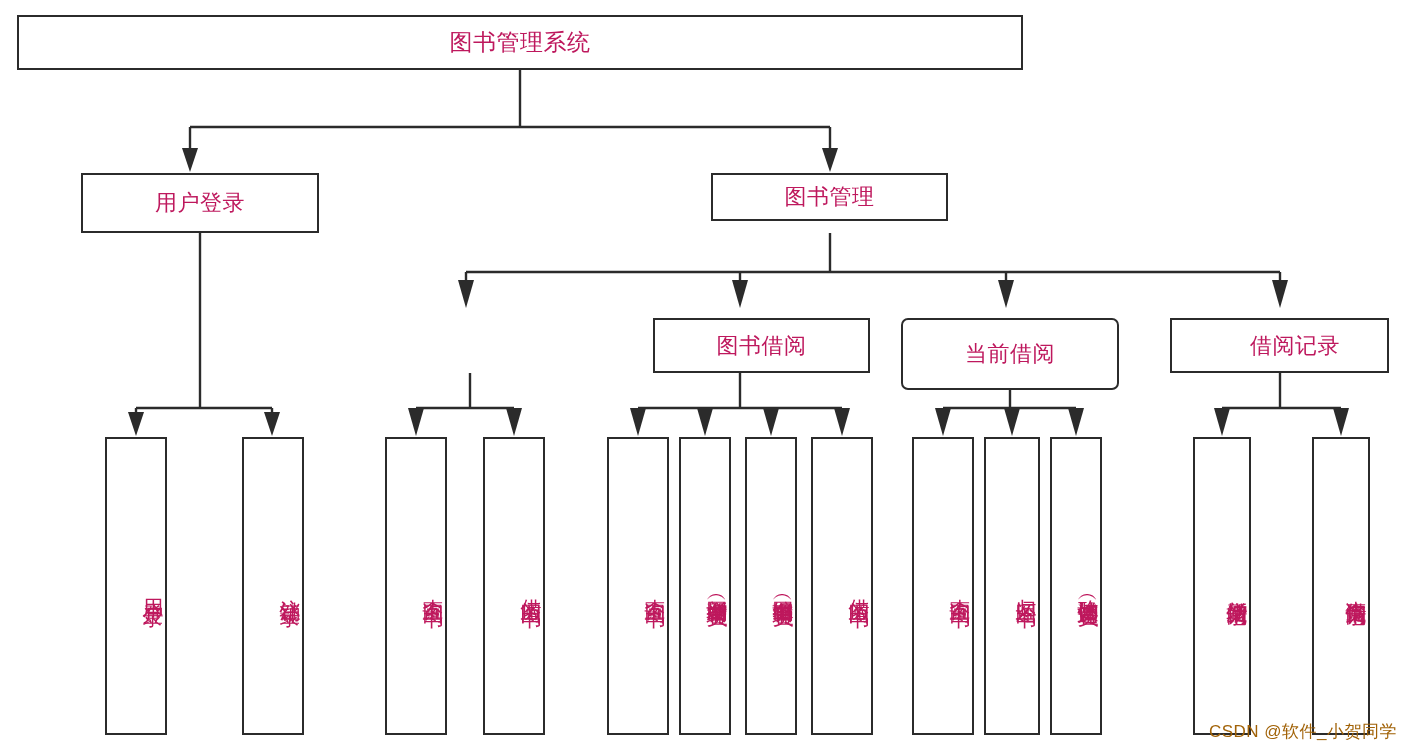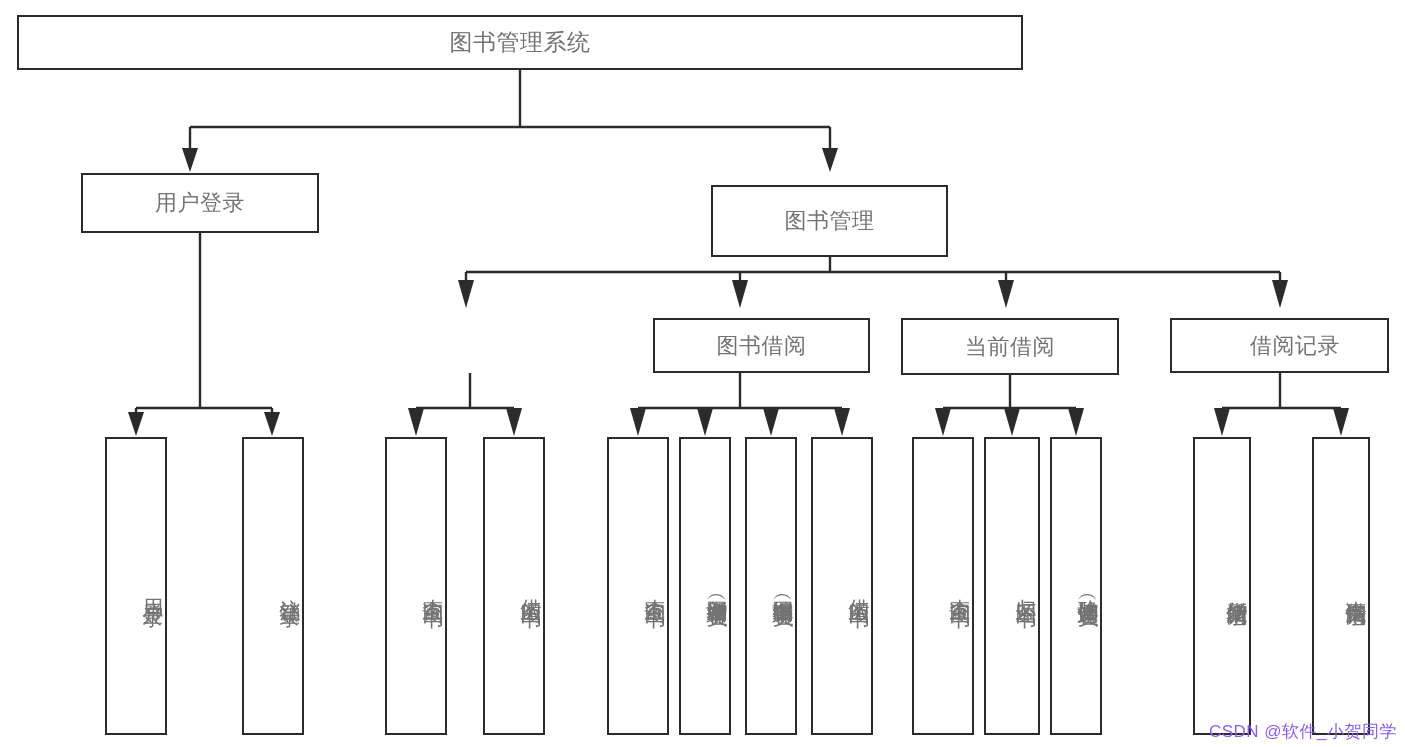--- a/index.html
+++ b/index.html
@@ -18,21 +18,21 @@
     overflow: hidden;
   }
   .node {
     position: absolute;
     box-sizing: border-box;
     border: 2px solid #2b2b2b;
     background: #ffffff;
     display: flex;
     align-items: center;
     justify-content: center;
-    color: #737373;
+    color: #be185d;
     line-height: 1.18;
     text-align: center;
   }
   
   .node.h {
     font-size: 22px;
     letter-spacing: 0.5px;
   }
   .node.root {
     font-size: 23px;
@@ -65,21 +65,21 @@
     fill: none;
   }
   .arrowhead {
     fill: #2b2b2b;
   }
   .watermark {
     position: absolute;
     right: 8px;
     bottom: 4px;
     font-size: 17px;
-    color: #8b5cf6;
+    color: #a16207;
     white-space: nowrap;
     letter-spacing: 0.5px;
   }
 </style>
 </head>
 <body>
 
 <div id="canvas">
 
   <svg class="wires" viewBox="0 0 1405 747" xmlns="http://www.w3.org/2000/svg">
@@ -147,24 +147,24 @@
     <path class="wire" d="M 1222 408 L 1341 408"></path>
     <path class="wire" d="M 1222 408 L 1222 424"></path>
     <polygon class="arrowhead" points="1214,408 1230,408 1222,436"></polygon>
     <path class="wire" d="M 1341 408 L 1341 424"></path>
     <polygon class="arrowhead" points="1333,408 1349,408 1341,436"></polygon>
   </svg>
 
   <div class="node h root" style="left:17px; top:15px; width:1006px; height:55px;">图书管理系统</div>
 
   <div class="node h" style="left:81px; top:173px; width:238px; height:60px;">用户登录</div>
-  <div class="node h" style="left:711px; top:173px; width:237px; height:72px;margin-top:12px;">图书管理</div>
+  <div class="node h" style="left:711px; top:173px; width:237px; height:48px;">图书管理</div>
 
   <div class="node h" style="left:632px; top:318px; width:217px; height:55px;margin-left:21px;">图书借阅</div>
-  <div class="node h" style="left:901px; top:318px; width:218px; height:57px;">当前借阅</div>
+  <div class="node h" style="left:901px; top:318px; width:218px; height:72px;border-radius:7px;">当前借阅</div>
   <div class="node h" style="left:1170px; top:318px; width:219px; height:55px;padding-left:31px;">借阅记录</div>
 
   <div class="node v" style="left:105px; top:437px; width:62px; height:298px;">用户登录</div>
   <div class="node v" style="left:242px; top:437px; width:62px; height:298px;">注销登录</div>
 
   <div class="node v" style="left:385px; top:437px; width:62px; height:298px;">查询图书</div>
   <div class="node v" style="left:483px; top:437px; width:62px; height:298px;">借阅图书</div>
 
   <div class="node v" style="left:607px; top:437px; width:62px; height:298px;">查询图书</div>
   <div class="node v tight" style="left:679px; top:437px; width:52px; height:298px;">新增图书（管理员）</div>

